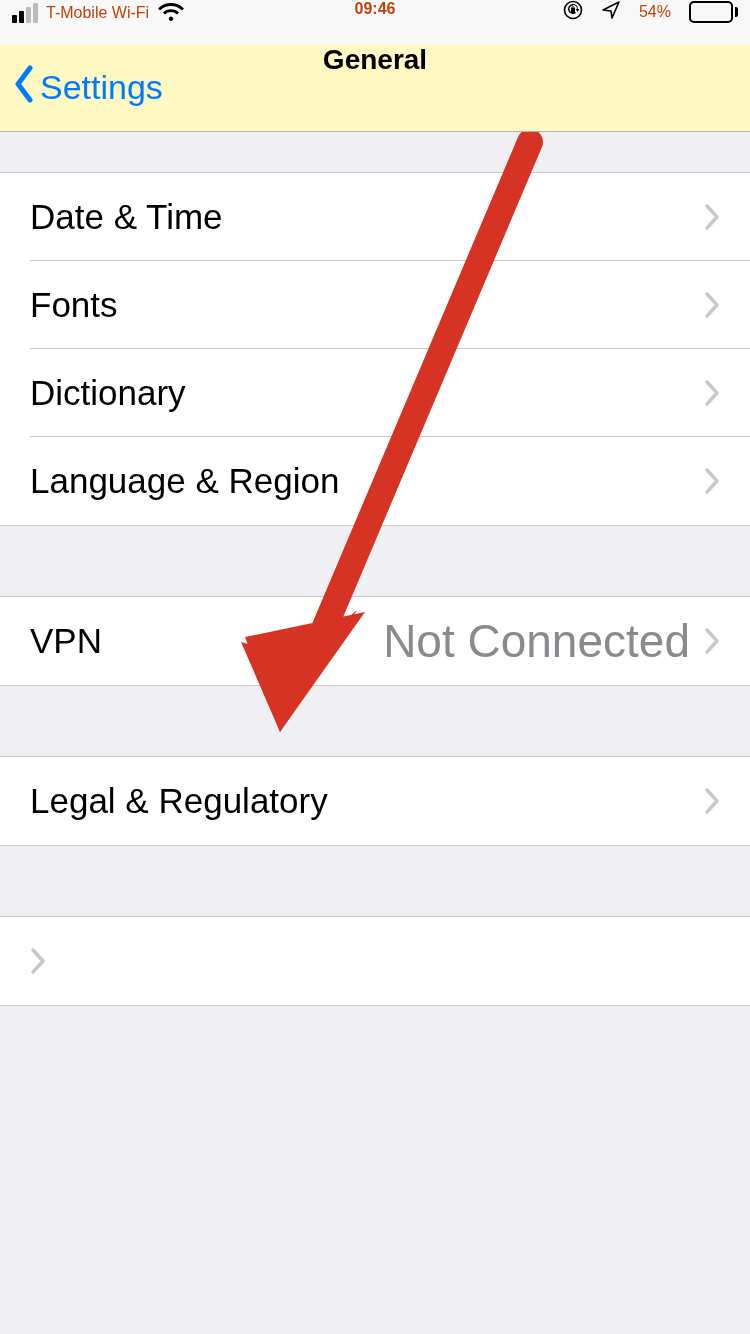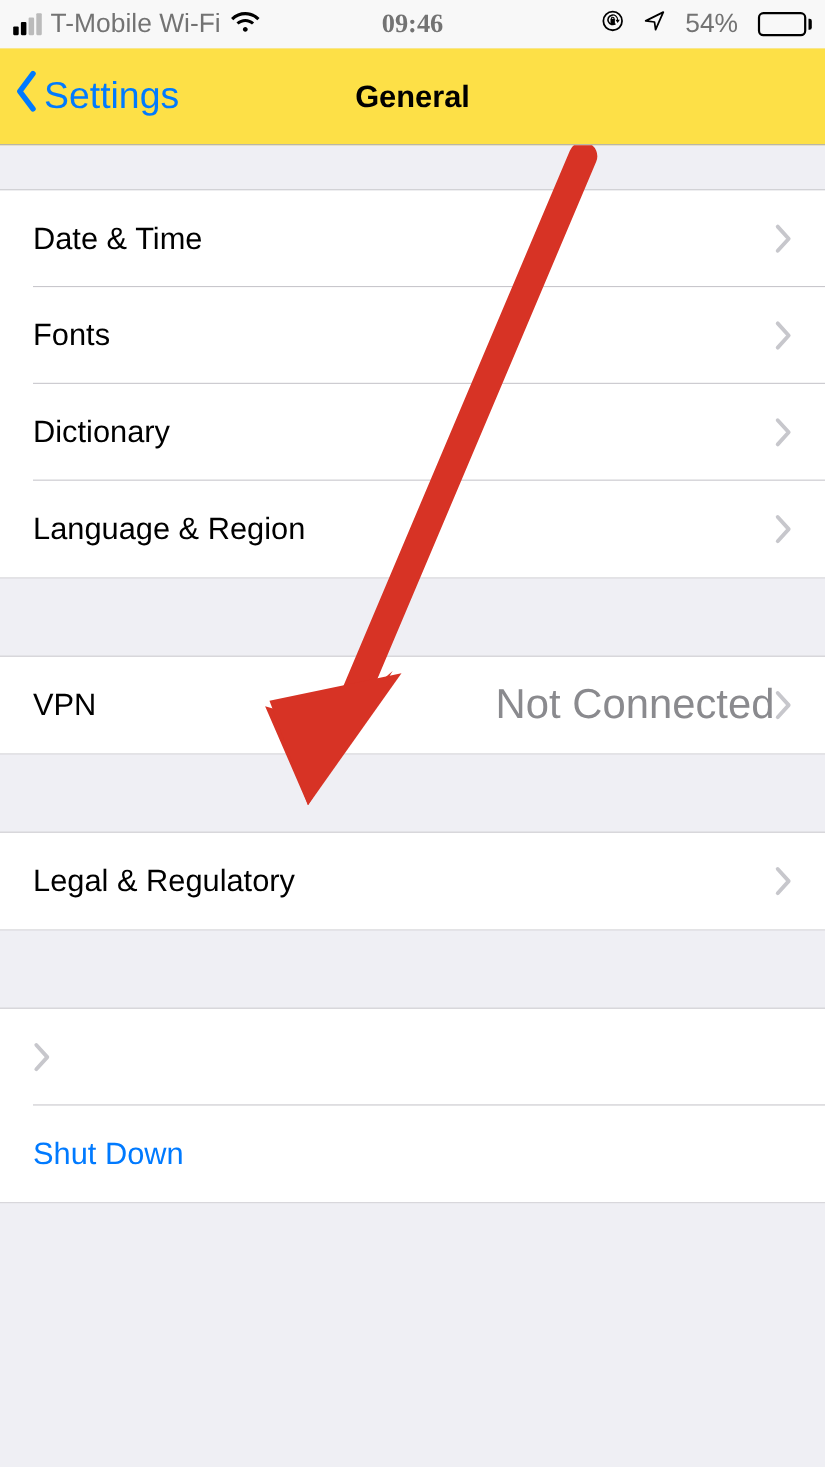--- a/index.html
+++ b/index.html
@@ -9,51 +9,50 @@
       font-family: -apple-system, "Helvetica Neue", Helvetica, Arial, sans-serif;
       background: #efeff4;
       overflow: hidden;
       position: relative;
     }
     
     .status-bar {
       height: 44px;
       background: #f8f8f8;
       display: flex;
-      align-items: center;
+      align-items: flex-start;
       justify-content: space-between;
       padding: 0 12px;
-      font-size: 24px;
+      font-size: 16px;
       font-weight: 500;
-      color: #737373;
+      color: #c2410c;
     }
     .status-left { display: flex; align-items: center; gap: 8px; }
-    .status-center { position: absolute; left: 50%; transform: translateX(-50%); font-weight: 600; font-family: Liberation Serif, serif; }
+    .status-center { position: absolute; left: 50%; transform: translateX(-50%); font-weight: 600; }
     .status-right { display: flex; align-items: center; gap: 18px; }
     .signal-bars { display: flex; align-items: flex-end; gap: 2px; }
     .signal-bars span { width: 5px; background: #000; border-radius: 1px; }
     .signal-bars span:nth-child(1){height:8px;}
     .signal-bars span:nth-child(2){height:12px;}
     .signal-bars span:nth-child(3){height:16px; background:#bbb;}
     .signal-bars span:nth-child(4){height:20px; background:#bbb;}
     .wifi-icon svg { width: 28px; height: 22px; }
     .battery { display: flex; align-items: center; gap: 2px; }
     .battery-body { width: 44px; height: 22px; border: 2px solid #000; border-radius: 5px; position: relative; padding: 2px; }
     .battery-fill { height: 100%; width: 54%; background: #000; border-radius: 2px; }
     .battery-tip { width: 3px; height: 10px; background: #000; border-radius: 0 2px 2px 0; }
     .lock-rot svg { width: 20px; height: 20px; }
     .loc-icon svg { width: 20px; height: 20px; }
 
     
     .nav-bar {
       height: 88px;
-      background: #fde047;
+      background: #fef9c3;
       border-bottom: 1px solid #b2b2b2;
       display: flex;
-      align-items: center;
       position: relative;
       padding: 0 12px;
     }
     .back-btn { display: flex; align-items: center; color: #007aff; font-size: 34px; gap: 4px; }
     .back-chev svg { width: 24px; height: 38px; }
     .nav-title { position: absolute; left: 50%; transform: translateX(-50%); font-size: 28px; font-weight: 700; color: #000; }
 
     
     .group-gap { height: 40px; background: #efeff4; }
     .group { background: #fff; border-top: 1px solid #c8c7cc; border-bottom: 1px solid #c8c7cc; }
@@ -64,22 +63,22 @@
       padding: 0 30px;
       position: relative;
     }
     .row:not(:last-child)::after {
       content: "";
       position: absolute;
       left: 30px; right: 0; bottom: 0;
       height: 1px;
       background: #c8c7cc;
     }
-    .row-label { font-size: 28px; color: #000; flex: 1; }
-    .row-value { font-size: 38px; color: #8a8a8e; }
+    .row-label { font-size: 35px; color: #000; flex: 1; }
+    .row-value { font-size: 46px; color: #8a8a8e; margin-right: 14px; }
     .row-chevron svg { width: 16px; height: 28px; }
     .row-chevron { color: #c7c7cc; display:flex; align-items:center;}
     .row-link .row-label { color: #007aff; }
 
     
     .annotation-arrow {
       position: absolute;
       top: 132px;
       left: 235px;
       pointer-events: none;
@@ -201,23 +200,20 @@
 
 <div class="group-gap" style="height:70px"></div>
 <div class="group">
   <div class="row">
     <span class="row-chevron">
         <svg viewBox="0 0 16 28">
           <polyline points="3,3 13,14 3,25" fill="none" stroke="#c7c7cc" stroke-width="3.5" stroke-linecap="round" stroke-linejoin="round"></polyline>
         </svg>
       </span>
   </div>
-  <div class="row row-link">
-    <span class="row-label">Shut Down</span>
-  </div>
 </div>
 
 <div class="group-gap"></div>
 
 <svg class="annotation-arrow" width="320" height="620" viewBox="0 0 320 620">
   <line x1="295" y1="10" x2="75" y2="530" stroke="#d73325" stroke-width="26" stroke-linecap="round"></line>
   <polygon points="45,600 6,510 65,527 122,478" fill="#d73325"></polygon>
   <polygon points="45,600 10,505 130,480" fill="#d73325"></polygon>
 </svg>
 

